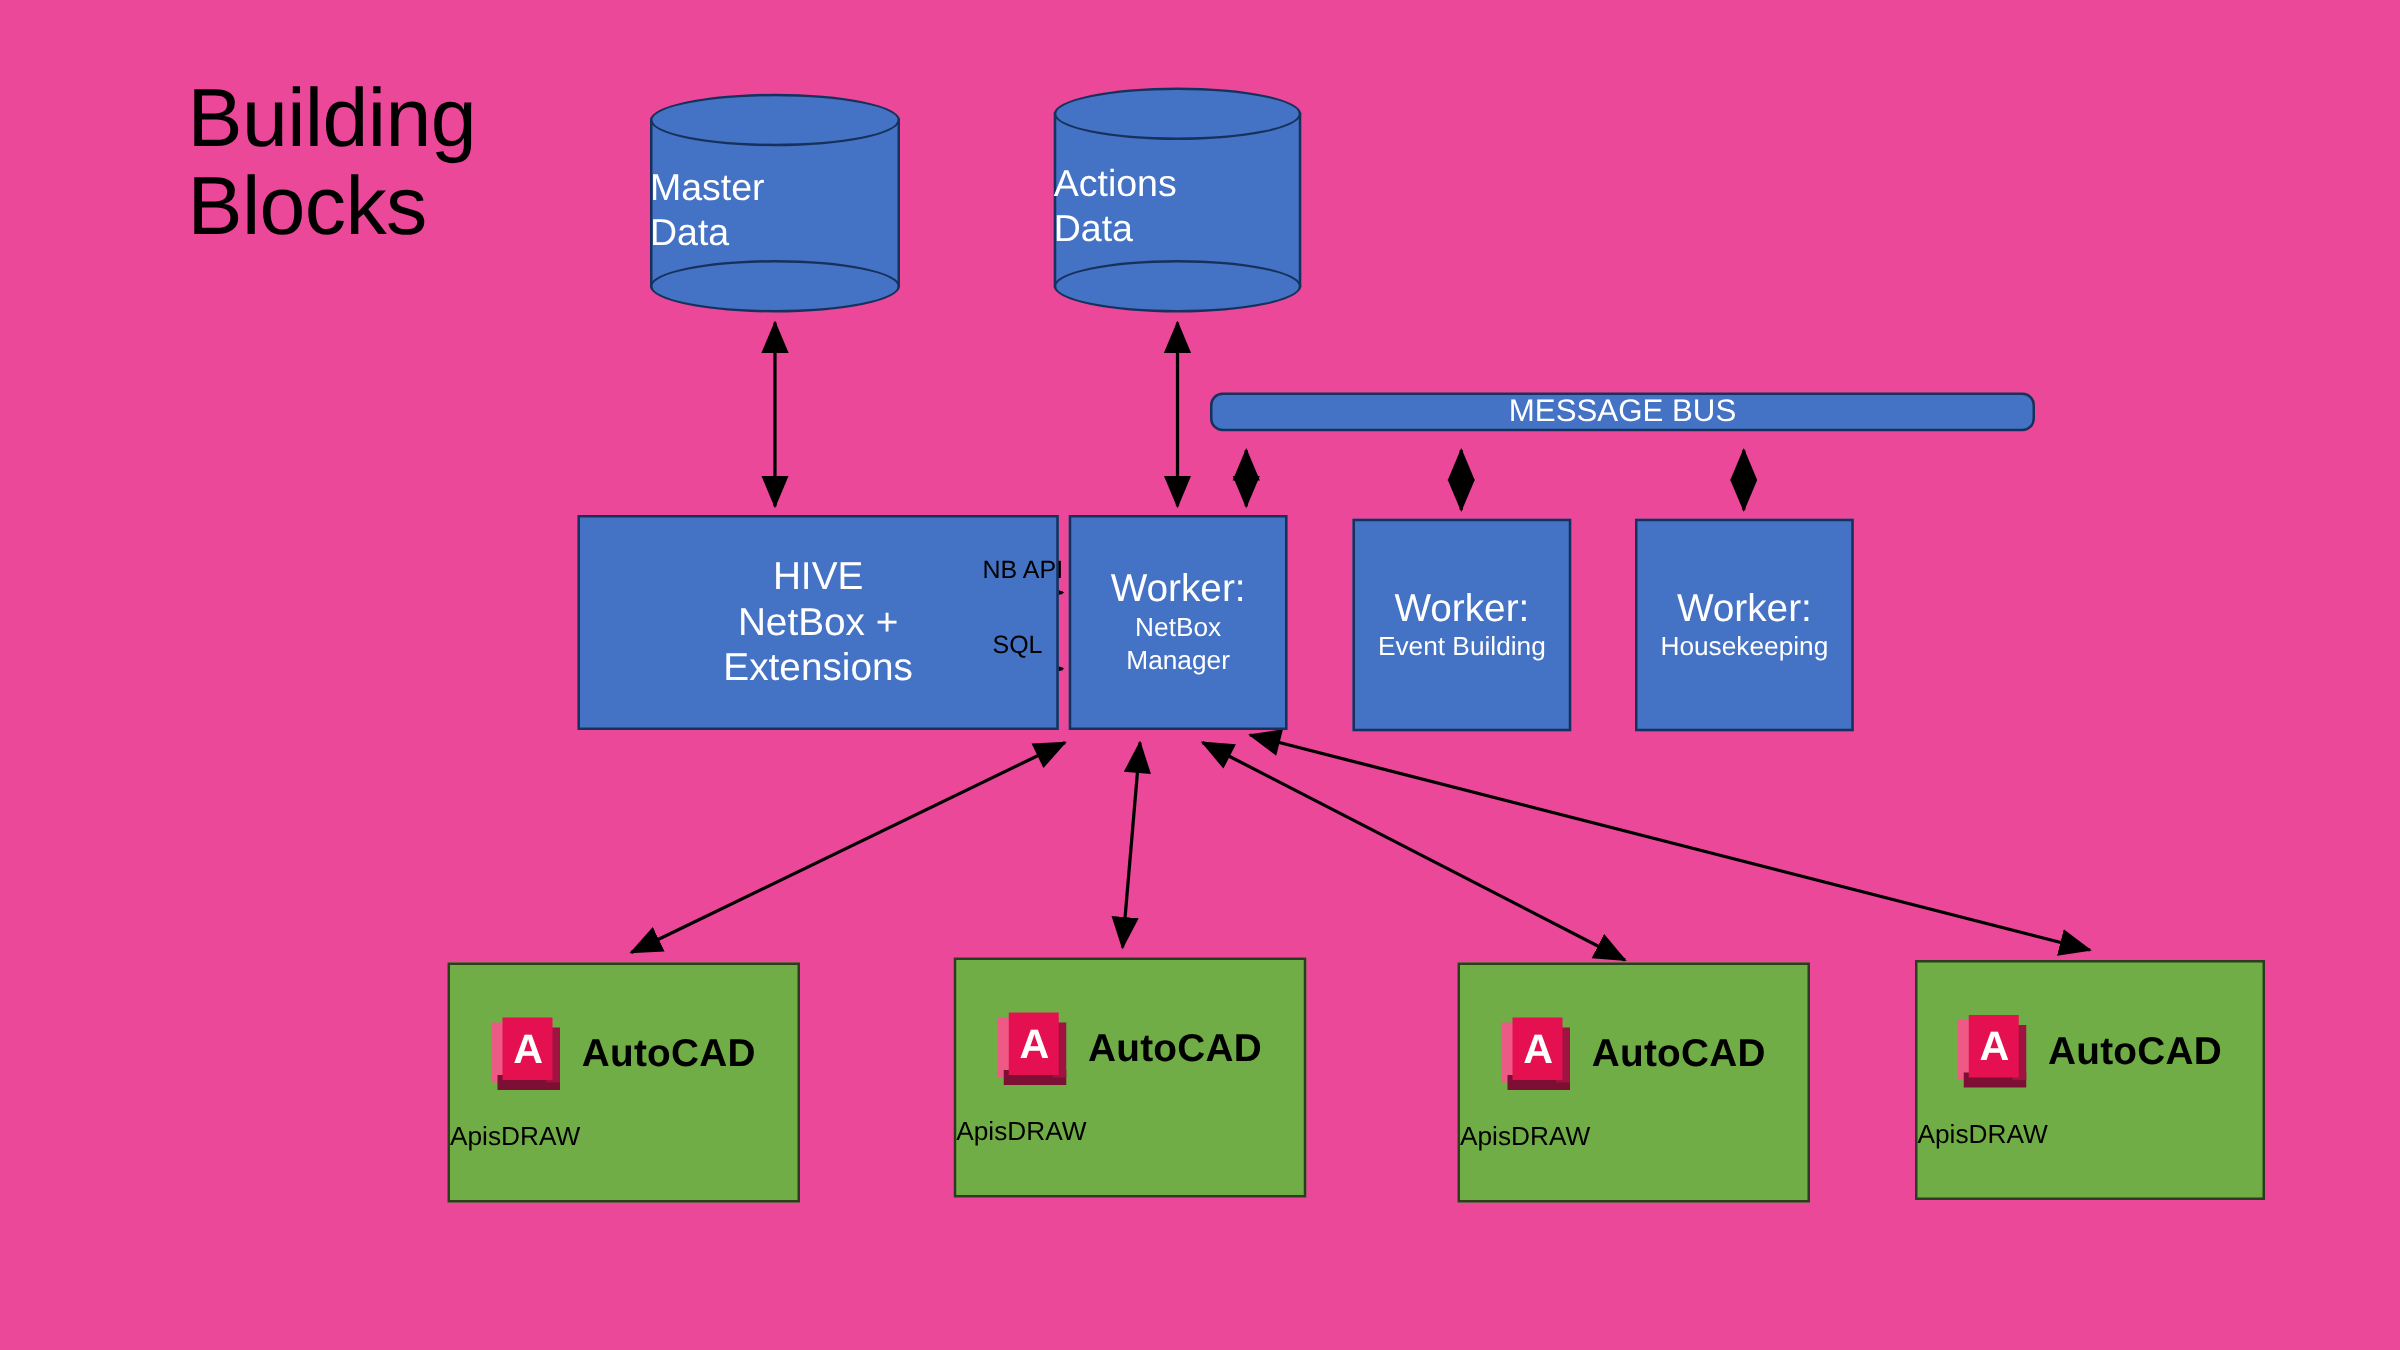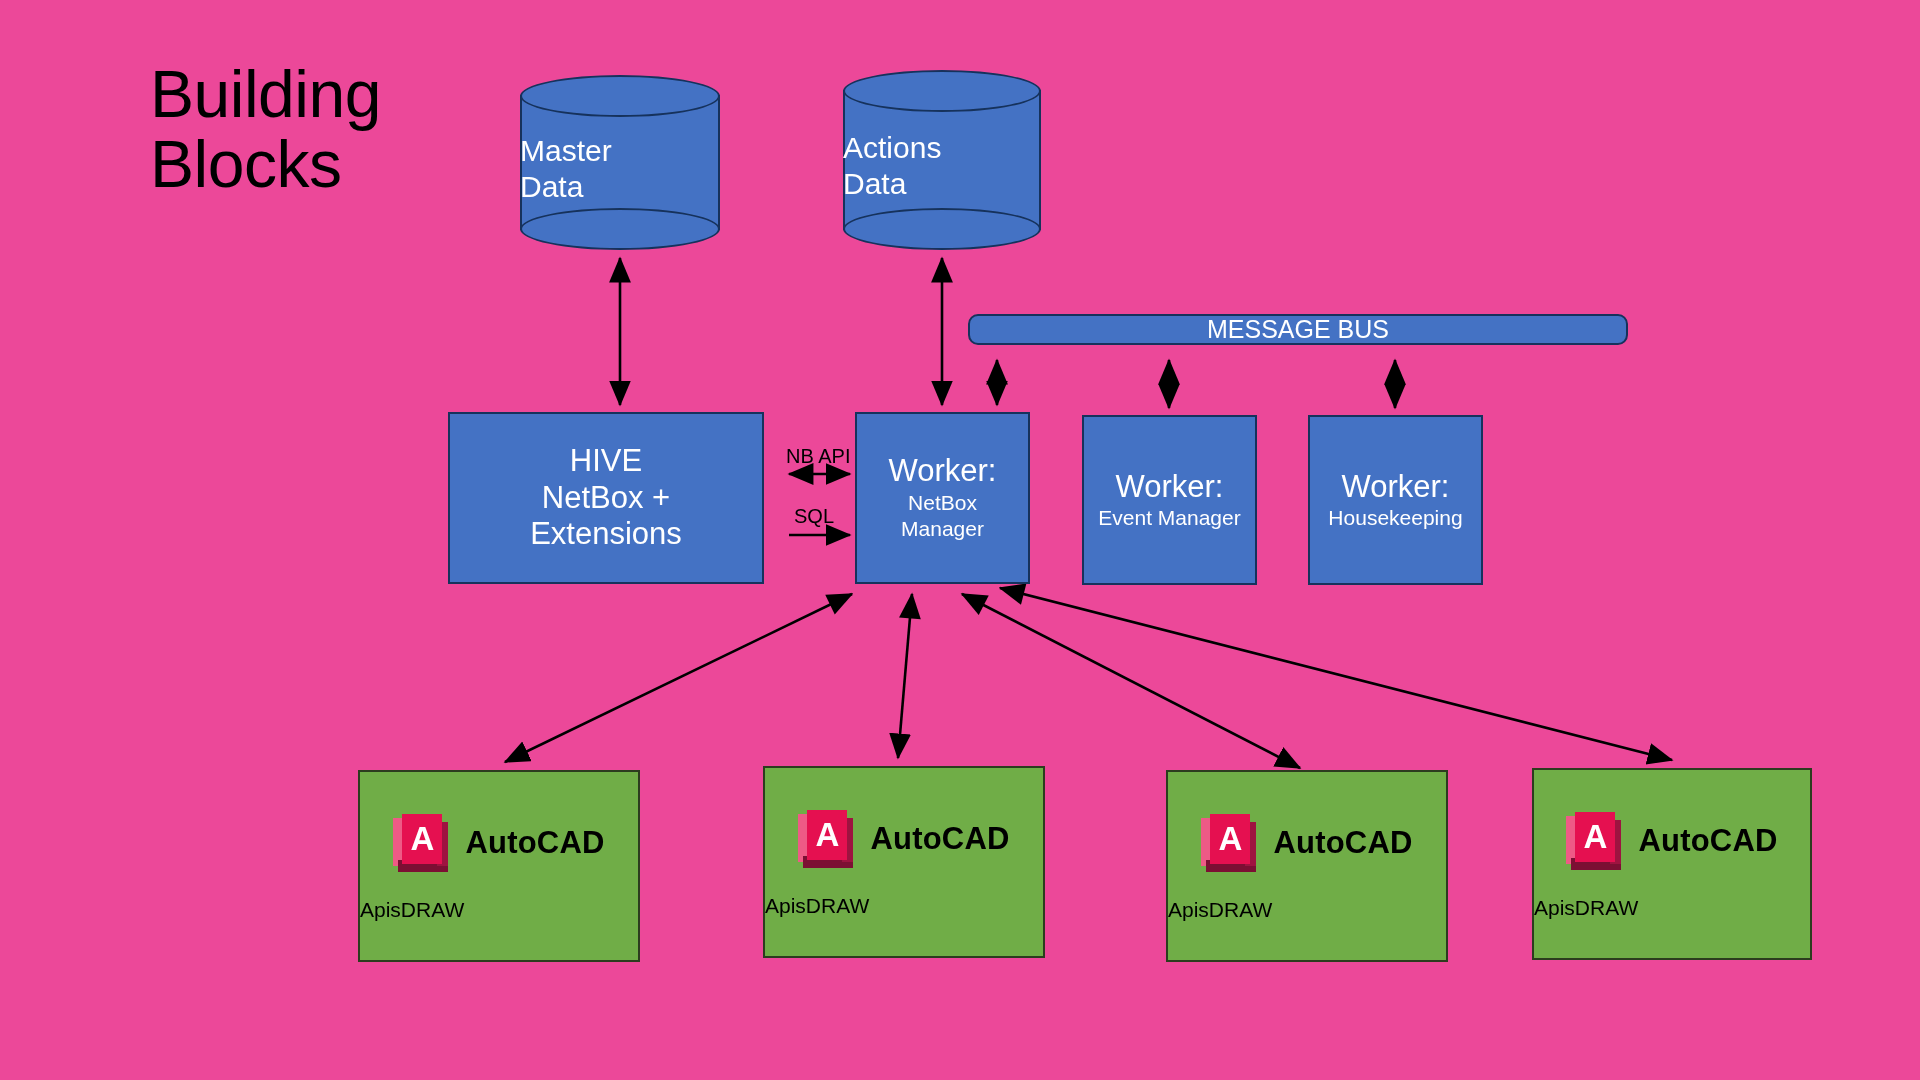--- a/index.html
+++ b/index.html
@@ -283,35 +283,35 @@
     <div class="cyl-label">
       <span>Actions</span>
       <span>Data</span>
     </div>
   </div>
 
   <div id="message-bus" style="left:968px; top:314px; width:660px; height:31px;">
     <span>MESSAGE BUS</span>
   </div>
 
-  <div class="bluebox" style="left:448px; top:412px; width:316px; height:172px;align-items:center;">
+  <div class="bluebox" style="left:462px; top:412px; width:385px; height:172px;align-items:center;">
     <div class="l1">HIVE</div>
     <div class="l1">NetBox +</div>
     <div class="l1">Extensions</div>
   </div>
 
   <div class="bluebox" style="left:855px; top:412px; width:175px; height:172px;">
     <div class="l1">Worker:</div>
     <div class="l2">NetBox</div>
     <div class="l2">Manager</div>
   </div>
 
   <div class="bluebox" style="left:1082px; top:415px; width:175px; height:170px;">
     <div class="l1">Worker:</div>
-    <div class="l2">Event Manager</div>
+    <div class="l2">Event Building</div>
   </div>
 
   <div class="bluebox" style="left:1308px; top:415px; width:175px; height:170px;">
     <div class="l1">Worker:</div>
     <div class="l2">Housekeeping</div>
   </div>
 
   <div class="edge-label" style="left:786px; top:445px;text-align:center;">NB API</div>
   <div class="edge-label" style="left:794px; top:505px;">SQL</div>
 

